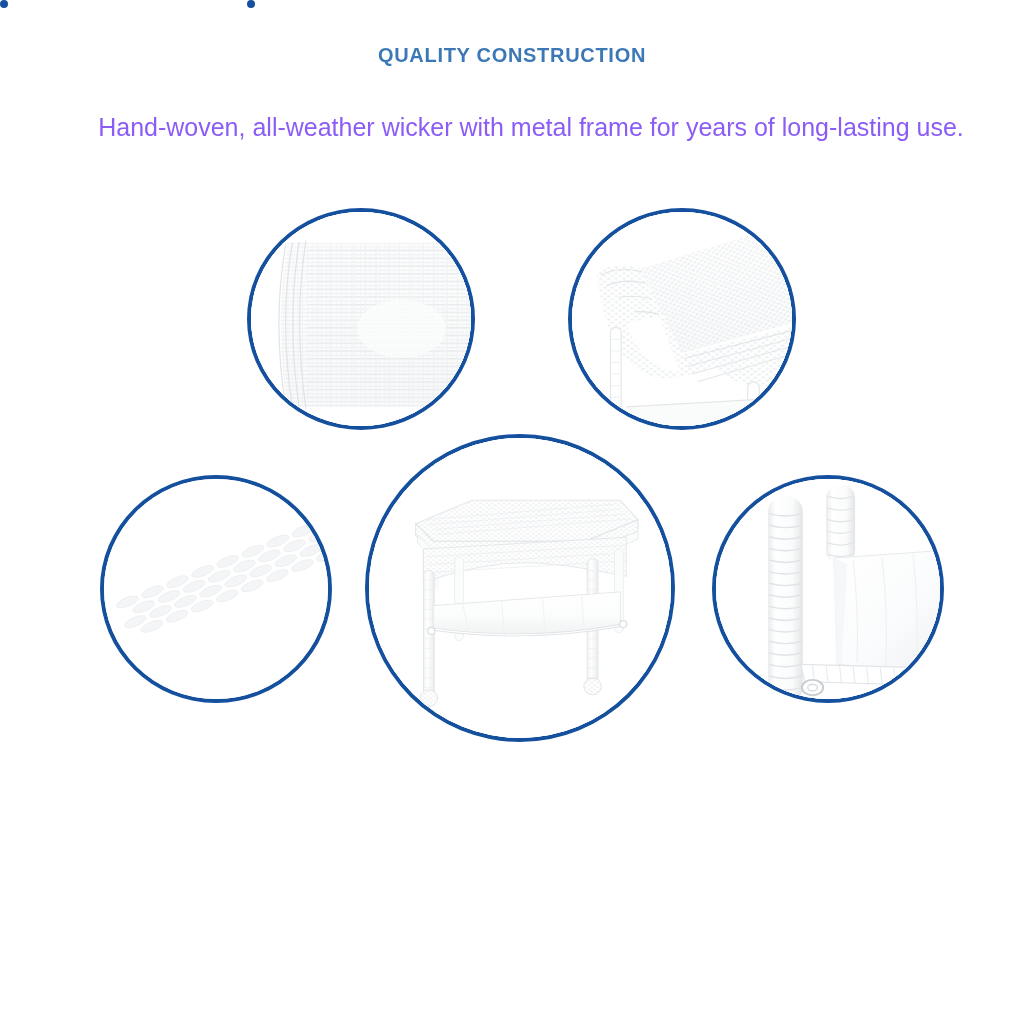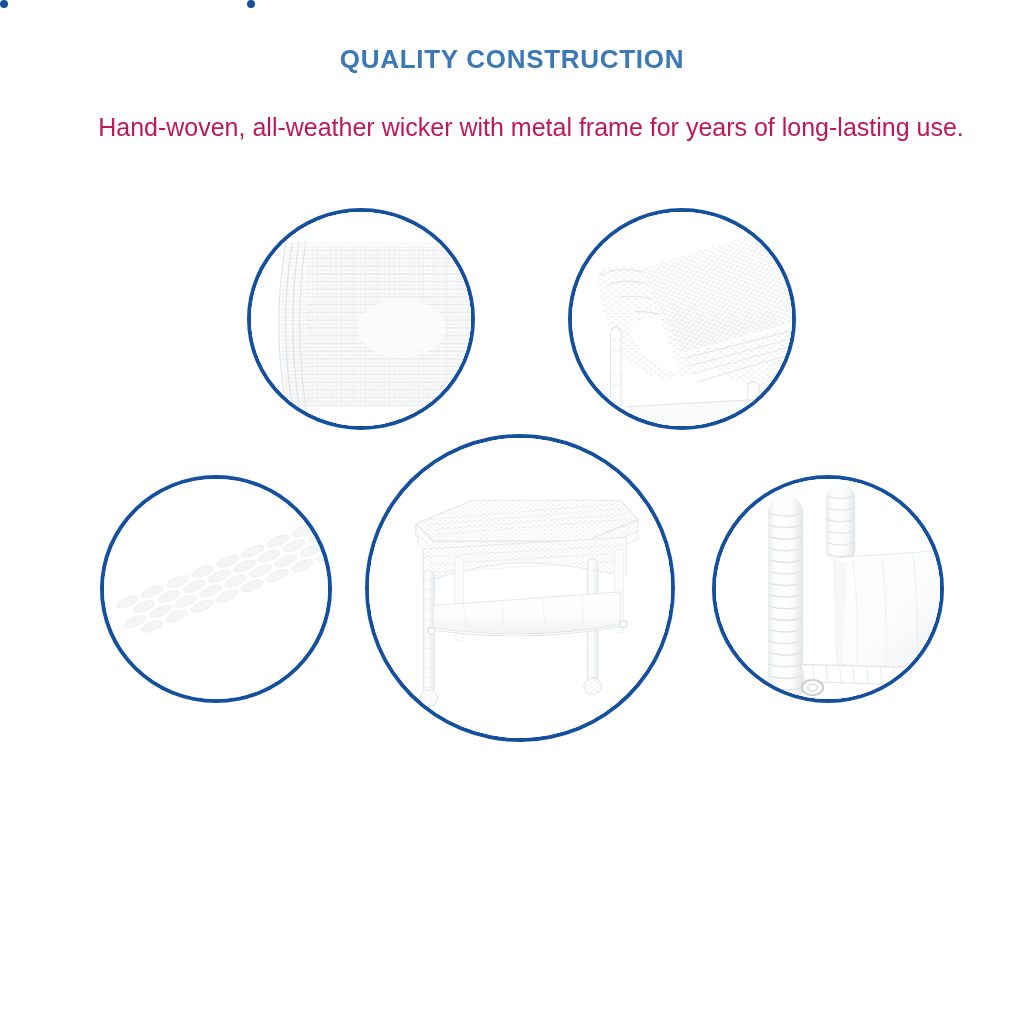--- a/index.html
+++ b/index.html
@@ -18,21 +18,21 @@
     background: #ffffff;
   }
 
   
   .header { position: absolute; top: 0; left: 0; width: 1024px; }
 
   .title {
     position: absolute;
     top: 44px; left: 0; width: 1024px;
     text-align: center;
-    font-size: 26px;
+    font-size: 20px;
     font-weight: bold;
     letter-spacing: 0.7px;
     color: #3b78b5;
     font-family: "Liberation Sans", sans-serif;
   }
 
   .subtitle {
     position: absolute;
     top: 113px; left: 0; width: 1024px;
     text-align: center;
@@ -119,21 +119,21 @@
     pointer-events: none;
   }
 </style>
 </head>
 <body>
 
 <div id="page">
 
   <div class="header">
     <div class="title" style="color: rgb(59, 120, 181);">QUALITY CONSTRUCTION</div>
-    <div class="subtitle" style="color: #be185d; padding-left: 38px;">Hand-woven, all-weather wicker with metal frame for years of long-lasting use.</div>
+    <div class="subtitle" style="color: #8b5cf6; padding-left: 38px;">Hand-woven, all-weather wicker with metal frame for years of long-lasting use.</div>
   </div>
 
   <div class="cluster">
 
     <div class="bubble b-topleft" style="border-color: rgb(20, 80, 158);">
       <div class="photo">
         <svg viewBox="0 0 236 230" preserveAspectRatio="xMidYMid slice">
           <defs>
             <pattern id="fineWeave" width="5" height="4" patternUnits="userSpaceOnUse">
               <rect width="5" height="4" fill="#fdfdfd"></rect>

